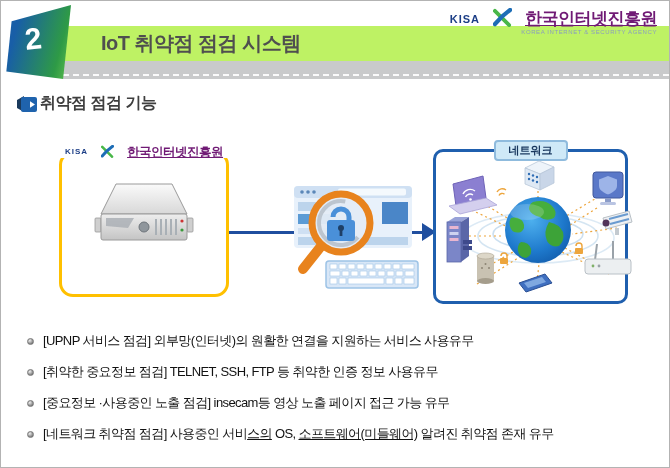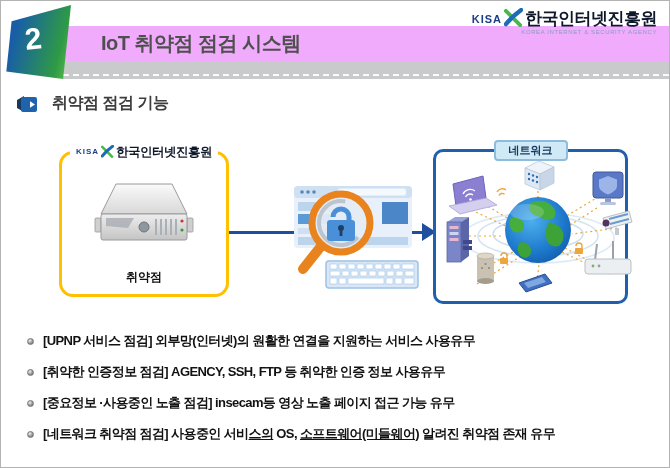--- a/index.html
+++ b/index.html
@@ -1,41 +1,41 @@
 <!DOCTYPE html>
 <html><head>
 <meta charset="utf-8">
 <style>
   * { margin:0; padding:0; box-sizing:border-box; }
   body { font-family:"Liberation Sans", sans-serif; background:#fff; }
   .stage { position:relative; width:670px; height:468px; background:#fff;
            border:1px solid #b3b3b3; overflow:hidden; }
 
   
-  .title-band { position:absolute; left:60px; top:25px; right:0; height:35px; background:#f0abfc; }
+  .title-band { position:absolute; left:60px; top:25px; right:0; height:35px; background:#bef264; }
   .title-band .title { padding-left:40px; line-height:35px; font-size:20px; font-weight:bold; color:#4f4f4f; letter-spacing:-0.5px; }
   .title-underband { position:absolute; left:62px; top:60px; right:0; height:18px; background:#c9cacb; }
   .title-underband .dash { position:absolute; left:0; right:0; bottom:3px; border-top:2px dashed #fbfbfb; }
   .page-num-shape { position:absolute; left:4px; top:4px; width:66px; height:74px; z-index:3;
       background:linear-gradient(105deg,#185ea7 20%,#2e9a46 78%,#64c24d 100%);
       clip-path:polygon(10% 22%,100% 0%,88% 100%,2% 90%);
       display:flex; align-items:center; justify-content:center; }
   .page-num-shape .num { color:#fff; font-size:30px; font-weight:bold; transform:rotate(-6deg); margin:-6px 10px 0 0; }
 
   
   .logo-top { position:absolute; right:12px; top:7px; z-index:4; text-align:right; }
-  .logo-row { display:flex; align-items:flex-end; gap:2px; justify-content:flex-end; }
+  .logo-row { display:flex; align-items:flex-end; gap:13px; justify-content:flex-end; }
   .logo-abbr { font-size:11px; font-weight:bold; color:#1c3e86; letter-spacing:1px; line-height:1; margin-bottom:2px; }
-  .logo-org  { font-size:17px; font-weight:bold; color:#0f172a; letter-spacing:-0.5px; line-height:1; }
+  .logo-org  { font-size:17px; font-weight:bold; color:#701a75; letter-spacing:-0.5px; line-height:1;text-decoration:underline; }
   .logo-en   { font-size:6px; color:#8a9cc0; letter-spacing:0.6px; margin-top:2px; }
   .mini .logo-abbr { font-size:8px; }
   .mini .logo-org { font-size:12.5px; }
 
   
-  .section-head { position:absolute; left:16px; top:92px; display:flex; align-items:center; gap:15px; }
+  .section-head { position:absolute; left:16px; top:92px; display:flex; align-items:center; gap:3px; }
   .section-head .txt { font-size:16px; font-weight:bold; color:#3e3e3e; letter-spacing:-0.5px; }
 
   
   .arrow-line { position:absolute; left:228px; top:230px; width:200px; height:3px; background:#1f4e9f; z-index:1; }
   .arrow-head { position:absolute; left:421px; top:222px; width:0; height:0; z-index:1;
       border-left:14px solid #1f4e9f; border-top:9px solid transparent; border-bottom:9px solid transparent; }
 
   .scanner-box { position:absolute; left:58px; top:150px; width:170px; height:146px; background:#fff;
       border:3px solid #ffc000; border-radius:14px; z-index:2; }
   .scanner-logo { position:absolute; top:-9px; left:50%; transform:translateX(-50%);
@@ -51,21 +51,21 @@
   .network-label { position:absolute; top:-12px; left:50%; transform:translateX(-50%);
       background:#cfe9f7; border:2px solid #8fbbdd; border-radius:4px; padding:1px 13px;
       font-size:11px; font-weight:bold; color:#17365d; white-space:nowrap; }
   .network-art { position:absolute; left:1px; top:4px; }
 
   
   .bullets { position:absolute; left:26px; top:333px; right:8px; list-style:none; }
   .bullet-row { display:flex; align-items:flex-start; gap:9px; margin-bottom:16px; }
   .bullet-row .dot { flex:none; width:7px; height:7px; border-radius:50%; margin-top:4px;
       background:radial-gradient(circle at 35% 30%, #f0f0f0, #9a9a9a 55%, #555); border:0.5px solid #777; }
-  .bullet-text { font-size:13px; font-weight:bold; color:#121212; letter-spacing:-0.6px; line-height:1.15; }
+  .bullet-text { font-size:13px; font-weight:normal; color:#121212; letter-spacing:-0.6px; line-height:1.15; }
   .bullet-text .u { text-decoration:underline; }
 </style>
 </head>
 <body>
 
 <div class="stage">
 
   <div class="title-band">
     <div class="title">IoT 취약점 점검 시스템</div>
   </div>
@@ -132,21 +132,20 @@
         <line x1="62" y1="39" x2="62" y2="55"></line>
           <line x1="67" y1="39" x2="67" y2="55"></line>
         <line x1="72" y1="39" x2="72" y2="55"></line>
           <line x1="77" y1="39" x2="77" y2="55"></line>
         <line x1="82" y1="39" x2="82" y2="55"></line>
       </g>
       <circle cx="88" cy="41" r="1.6" fill="#cc3333"></circle>
       <circle cx="88" cy="50" r="1.6" fill="#3a9a3a"></circle>
     </svg>
     <div class="scanner-caption">
-      <div>취약점</div>
     </div>
   </div>
 
   <svg class="mid-art" width="138" height="112" viewBox="0 0 138 112">
 
     <g>
       <rect x="8" y="7" width="118" height="62" rx="4" fill="#e8f1fb"></rect>
       <rect x="8" y="7" width="118" height="12" rx="4" fill="#cfe0f3"></rect>
       <circle cx="16" cy="13" r="1.8" fill="#5b87b8"></circle>
         <circle cx="22" cy="13" r="1.8" fill="#5b87b8"></circle>
@@ -324,21 +323,21 @@
     </svg>
   </div>
 
   <ul class="bullets">
       <li class="bullet-row">
         <span class="dot"></span>
         <span class="bullet-text"><span>[UPNP 서비스 점검] 외부망(인터넷)의 원활한 연결을 지원하는 서비스 사용유무</span></span>
       </li>
       <li class="bullet-row">
         <span class="dot"></span>
-        <span class="bullet-text"><span>[취약한 인증정보 점검] AGENCY, SSH, FTP 등 취약한 인증 정보 사용유무</span></span>
+        <span class="bullet-text"><span>[취약한 중요정보 점검] TELNET, SSH, FTP 등 취약한 인증 정보 사용유무</span></span>
       </li>
       <li class="bullet-row">
         <span class="dot"></span>
         <span class="bullet-text"><span>[중요정보 ·사용중인 노출 점검] insecam등 영상 노출 페이지 접근 가능 유무</span></span>
       </li>
       <li class="bullet-row">
         <span class="dot"></span>
         <span class="bullet-text"><span>[네트워크 취약점 점검] 사용중인 서비</span><span class="u">스의</span><span> OS, </span><span class="u">소프트웨어(미들웨어)</span><span> 알려진 취약점 존재 유무</span></span>
       </li>
     </ul>

